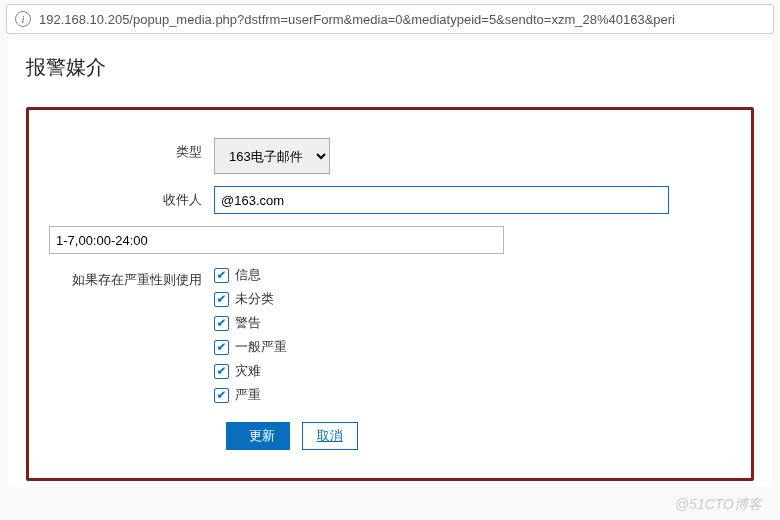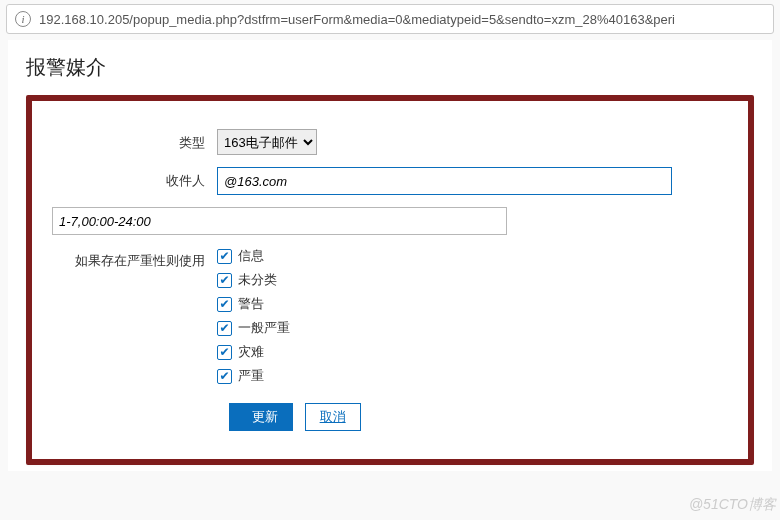--- a/index.html
+++ b/index.html
@@ -1,35 +1,35 @@
 <!DOCTYPE html>
 <html><head>
 <meta charset="utf-8">
 <style>
   *{box-sizing:border-box;margin:0;padding:0;}
   body{font-family:Arial,"Microsoft YaHei",sans-serif;font-size:13px;color:#333;background:#f9f9f9;width:780px;height:520px;overflow:hidden;}
   .addr-bar{height:30px;background:#fff;border:1px solid #ccc;border-radius:3px;margin:4px 6px;display:flex;align-items:center;padding:0 8px;color:#555;font-size:13px;white-space:nowrap;overflow:hidden;}
   .addr-bar .info-icon{width:16px;height:16px;border:1px solid #888;border-radius:50%;display:inline-flex;align-items:center;justify-content:center;font-size:11px;color:#666;margin-right:8px;font-style:italic;font-family:serif;}
   .page{background:#fff;margin:6px 8px;padding:14px 18px 6px 18px;}
-  .page h2{font-size:20px;font-weight:500;color:#222;margin-bottom:14px;}
-  .form-wrap{border:6px solid #7f1d1d;border-radius:2px;background:#fff;padding:28px 20px 28px 20px;box-shadow:0 1px 2px rgba(0,0,0,0.03);}
+  .page h2{font-size:20px;font-weight:500;color:#222;margin-bottom:26px;}
+  .form-wrap{border:3px solid #7f1d1d;border-radius:2px;background:#fff;padding:28px 20px 28px 20px;box-shadow:0 1px 2px rgba(0,0,0,0.03);}
   .row{display:flex;align-items:flex-start;margin-bottom:12px;}
   .row .lbl{width:165px;text-align:right;padding-right:12px;padding-top:5px;color:#333;font-size:13px;}
   .row .fld{flex:0 0 455px;}
-  select.type-select{height:26px;border:1px solid #aaa;font-size:13px;padding:0 2px;}
-  input.text-in{width:100%;height:28px;border:1px solid #0a6ebd;padding:0 6px;font-size:13px;outline:none;font-style:italic;}
+  select.type-select{height:36px;border:1px solid #aaa;font-size:13px;padding:0 10px;}
+  input.text-in{width:100%;height:28px;border:1px solid #0a6ebd;padding:0 6px;font-size:13px;outline:none;}
   input.text-in.plain{border:1px solid #b7b7b7;}
   .chk-line{display:flex;align-items:center;margin-bottom:6px;}
   .chk{width:15px;height:15px;border:1px solid #0a6ebd;border-radius:2px;margin-right:6px;display:inline-flex;align-items:center;justify-content:center;color:#0a6ebd;font-size:12px;line-height:1;}
   .chk.checked::before{content:"✔";}
   .btns{margin-left:177px;margin-top:8px;}
   .btn{display:inline-block;height:28px;line-height:26px;padding:0 14px;font-size:13px;cursor:pointer;vertical-align:middle;}
   .btn.primary{background:#0a6ebd;color:#fff;border:1px solid #0a6ebd;padding-left:22px;}
   .btn.secondary{background:#fff;color:#0a6ebd;border:1px solid #0a6ebd;margin-left:8px;text-decoration:underline;}
-  .watermark{position:absolute;right:4px;bottom:6px;color:#ccc;font-size:14px;font-style:italic;}
+  .watermark{position:absolute;right:18px;bottom:6px;color:#ccc;font-size:14px;font-style:italic;}
 </style>
 </head>
 <body>
 
 <div class="addr-bar">
   <span class="info-icon">i</span>
   <span>192.168.10.205/popup_media.php?dstfrm=userForm&amp;media=0&amp;mediatypeid=5&amp;sendto=xzm_28%40163&amp;peri</span>
 </div>
 
 <div class="page">

